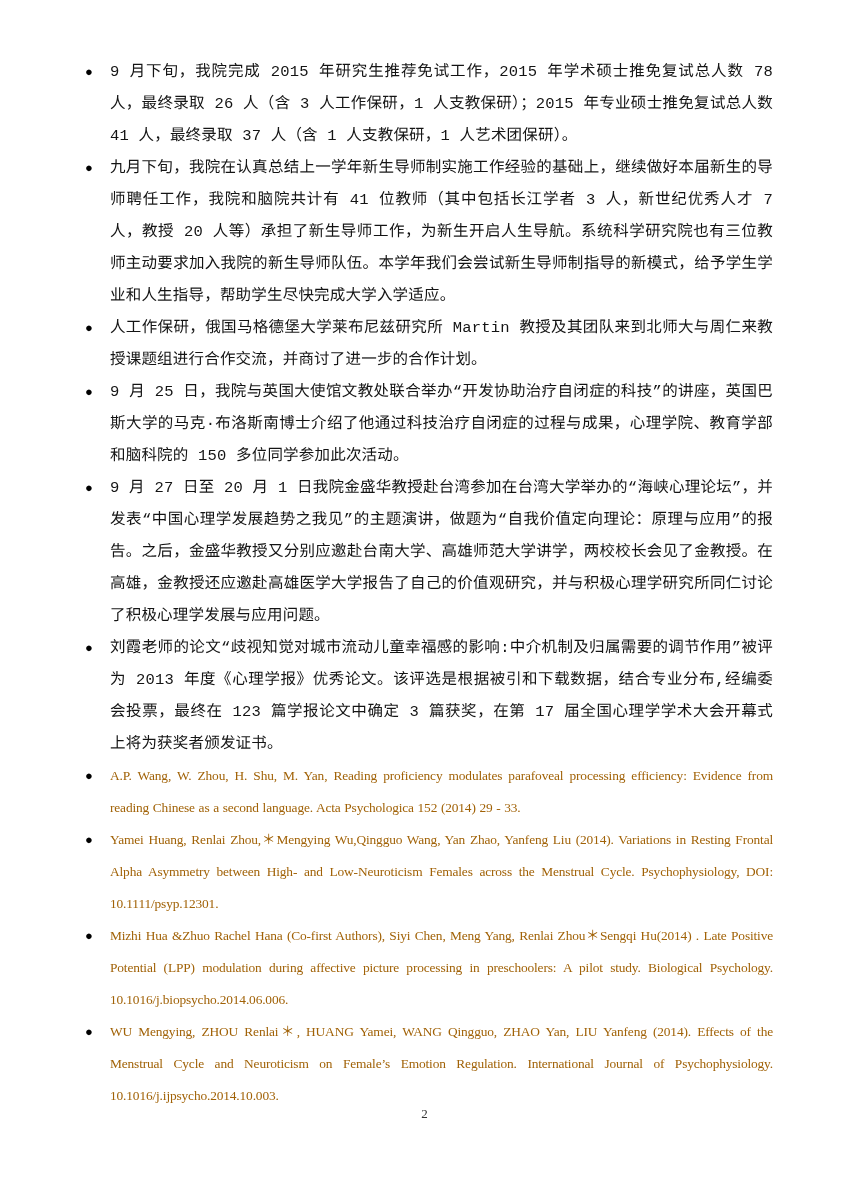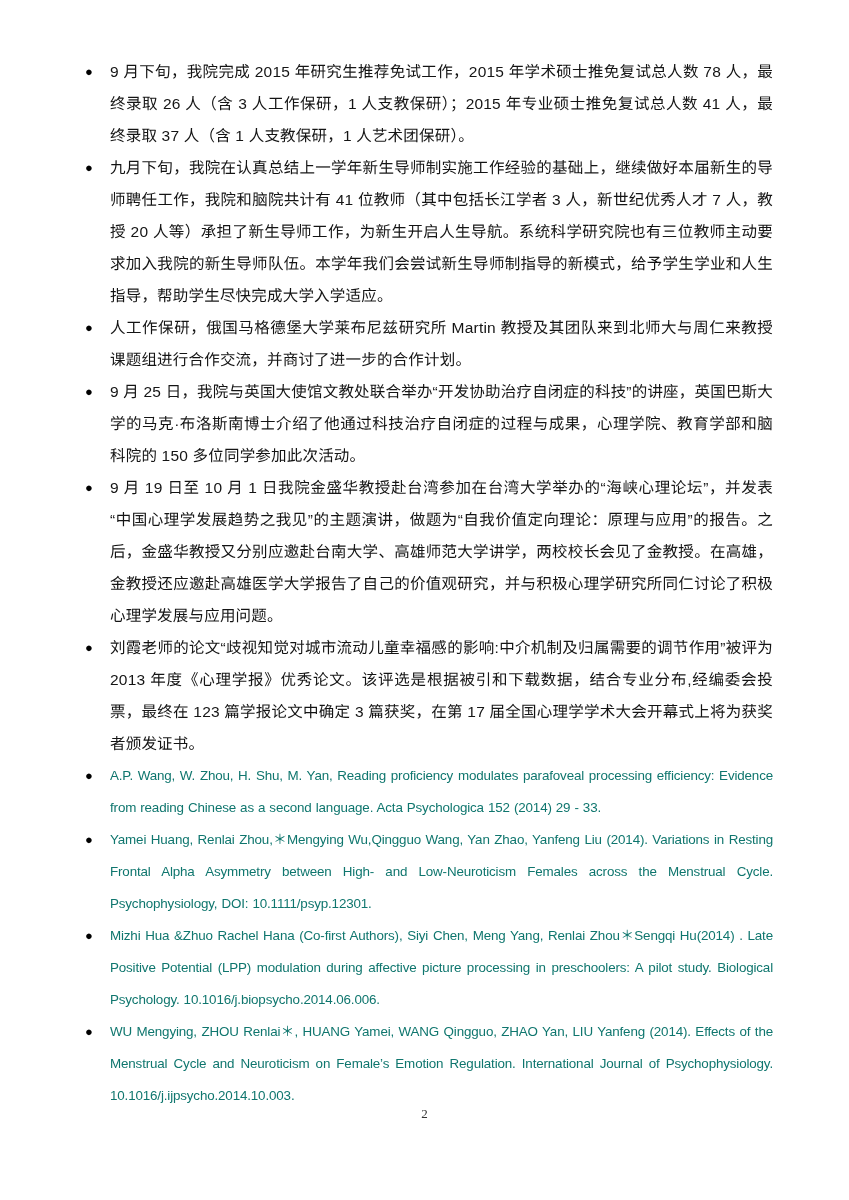--- a/index.html
+++ b/index.html
@@ -53,31 +53,31 @@
   }
   .para {
     margin: 0;
     line-height: 32px;
     text-align: justify;
     text-justify: inter-ideograph;
     text-align-last: left;
   }
   
   .para.cn {
-    font-family: Liberation Sans, sans-serif;
+    font-family: Liberation Mono, monospace;
     font-size: 15.5px;
     letter-spacing: 0.2px;
     color: #141414;
   }
   
   .para.en {
-    font-family: Liberation Sans, sans-serif;
+    font-family: Liberation Serif, serif;
     font-size: 13.4px;
     letter-spacing: -0.15px;
-    color: #0f766e;
+    color: #a16207;
     word-spacing: 0.5px;
   }
   .page-number {
     position: absolute;
     left: 0;
     top: 1106px;
     width: 849px;
     text-align: center;
     font-family: "Liberation Serif", "DejaVu Serif", serif;
     font-size: 13px;
@@ -101,21 +101,21 @@
         <li class="bullet-item">
           <span class="bullet-marker">●</span>
           <p class="para cn">人工作保研，俄国马格德堡大学莱布尼兹研究所 Martin 教授及其团队来到北师大与周仁来教授课题组进行合作交流，并商讨了进一步的合作计划。</p>
         </li>
         <li class="bullet-item">
           <span class="bullet-marker">●</span>
           <p class="para cn">9 月 25 日，我院与英国大使馆文教处联合举办“开发协助治疗自闭症的科技”的讲座，英国巴斯大学的马克·布洛斯南博士介绍了他通过科技治疗自闭症的过程与成果，心理学院、教育学部和脑科院的 150 多位同学参加此次活动。</p>
         </li>
         <li class="bullet-item">
           <span class="bullet-marker">●</span>
-          <p class="para cn">9 月 19 日至 10 月 1 日我院金盛华教授赴台湾参加在台湾大学举办的“海峡心理论坛”，并发表“中国心理学发展趋势之我见”的主题演讲，做题为“自我价值定向理论：原理与应用”的报告。之后，金盛华教授又分别应邀赴台南大学、高雄师范大学讲学，两校校长会见了金教授。在高雄，金教授还应邀赴高雄医学大学报告了自己的价值观研究，并与积极心理学研究所同仁讨论了积极心理学发展与应用问题。</p>
+          <p class="para cn">9 月 27 日至 20 月 1 日我院金盛华教授赴台湾参加在台湾大学举办的“海峡心理论坛”，并发表“中国心理学发展趋势之我见”的主题演讲，做题为“自我价值定向理论：原理与应用”的报告。之后，金盛华教授又分别应邀赴台南大学、高雄师范大学讲学，两校校长会见了金教授。在高雄，金教授还应邀赴高雄医学大学报告了自己的价值观研究，并与积极心理学研究所同仁讨论了积极心理学发展与应用问题。</p>
         </li>
         <li class="bullet-item">
           <span class="bullet-marker">●</span>
           <p class="para cn">刘霞老师的论文“歧视知觉对城市流动儿童幸福感的影响:中介机制及归属需要的调节作用”被评为 2013 年度《心理学报》优秀论文。该评选是根据被引和下载数据，结合专业分布,经编委会投票，最终在 123 篇学报论文中确定 3 篇获奖，在第 17 届全国心理学学术大会开幕式上将为获奖者颁发证书。</p>
         </li>
         <li class="bullet-item">
           <span class="bullet-marker">●</span>
           <p class="para en">A.P. Wang, W. Zhou, H. Shu, M. Yan, Reading proficiency modulates parafoveal processing efficiency: Evidence from reading Chinese as a second language. Acta Psychologica 152 (2014) 29 - 33.</p>
         </li>
         <li class="bullet-item">

